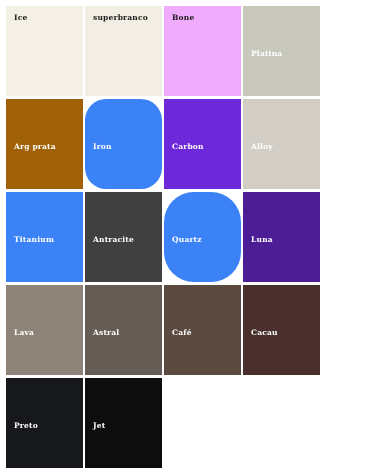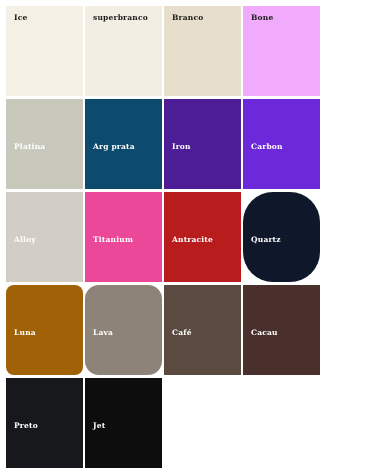--- a/index.html
+++ b/index.html
@@ -51,55 +51,55 @@
 </head>
 <body>
 
 <div id="palette-grid" style="background: rgb(255, 255, 255); grid-template-columns: repeat(4, 1fr); grid-template-rows: repeat(5, 1fr);">
     <div class="swatch light" style="background: rgb(244, 240, 230);">
       <span class="swatch-label">Ice</span>
     </div>
     <div class="swatch light" style="background: rgb(242, 238, 227);">
       <span class="swatch-label">superbranco</span>
     </div>
-    <div class="swatch light" style="background: rgb(231, 222, 203);">
-      <span class="swatch-label">Branco</span>
-    </div>
     <div class="swatch light" style="background: #f0abfc;">
       <span class="swatch-label">Bone</span>
     </div>
     <div class="swatch dark" style="background: rgb(200, 200, 189);">
       <span class="swatch-label">Platina</span>
     </div>
-    <div class="swatch dark" style="background: #0c4a6e;">
+    <div class="swatch dark" style="background: #a16207;">
       <span class="swatch-label">Arg prata</span>
     </div>
-    <div class="swatch dark" style="background: #4c1d95;">
+    <div class="swatch dark" style="background: #3b82f6; border-radius: 21px;">
       <span class="swatch-label">Iron</span>
     </div>
     <div class="swatch dark" style="background: #6d28d9; text-align: center;">
       <span class="swatch-label">Carbon</span>
     </div>
     <div class="swatch dark" style="background: rgb(210, 206, 197);">
       <span class="swatch-label">Alloy</span>
     </div>
-    <div class="swatch dark" style="background: #ec4899;">
+    <div class="swatch dark" style="background: #3b82f6;">
       <span class="swatch-label">Titanium</span>
     </div>
-    <div class="swatch dark" style="background: #b91c1c; padding-left: 38px;">
+    <div class="swatch dark" style="background: #404040; padding-left: 38px;">
       <span class="swatch-label">Antracite</span>
     </div>
-    <div class="swatch dark" style="background: #0f172a; border-radius: 30px;">
+    <div class="swatch dark" style="background: #3b82f6; border-radius: 30px;">
       <span class="swatch-label">Quartz</span>
     </div>
-    <div class="swatch dark" style="background: #a16207; border-radius: 8px;">
+    <div class="swatch dark" style="background: #4c1d95;">
       <span class="swatch-label">Luna</span>
     </div>
-    <div class="swatch dark" style="background: rgb(142, 131, 120); border-radius: 14px;">
+    <div class="swatch dark" style="background: rgb(142, 131, 120);">
       <span class="swatch-label">Lava</span>
+    </div>
+    <div class="swatch dark" style="background: rgb(101, 92, 85);">
+      <span class="swatch-label">Astral</span>
     </div>
     <div class="swatch dark" style="background: rgb(91, 74, 64);">
       <span class="swatch-label">Café</span>
     </div>
     <div class="swatch dark" style="background: rgb(74, 48, 45);">
       <span class="swatch-label">Cacau</span>
     </div>
     <div class="swatch dark" style="background: rgb(23, 24, 28);">
       <span class="swatch-label">Preto</span>
     </div>

